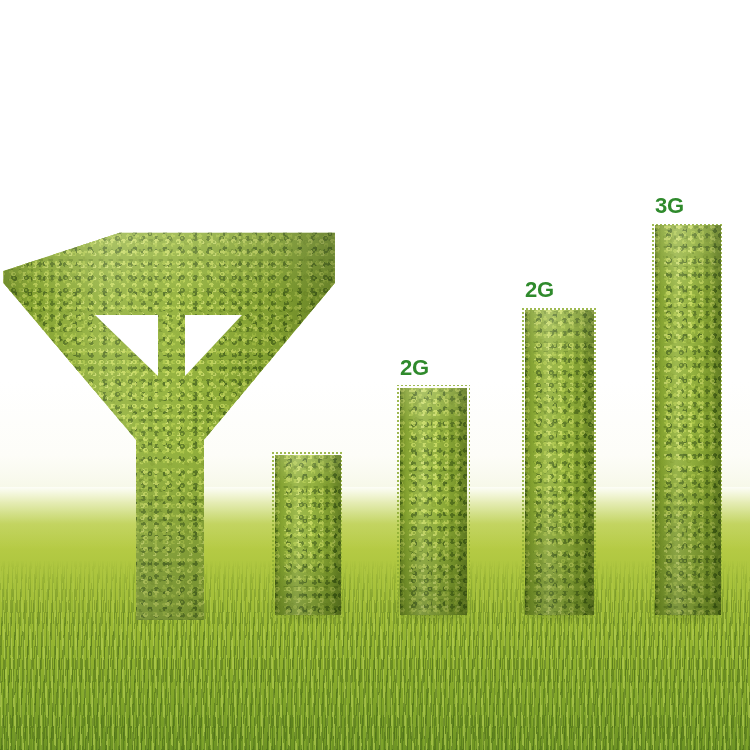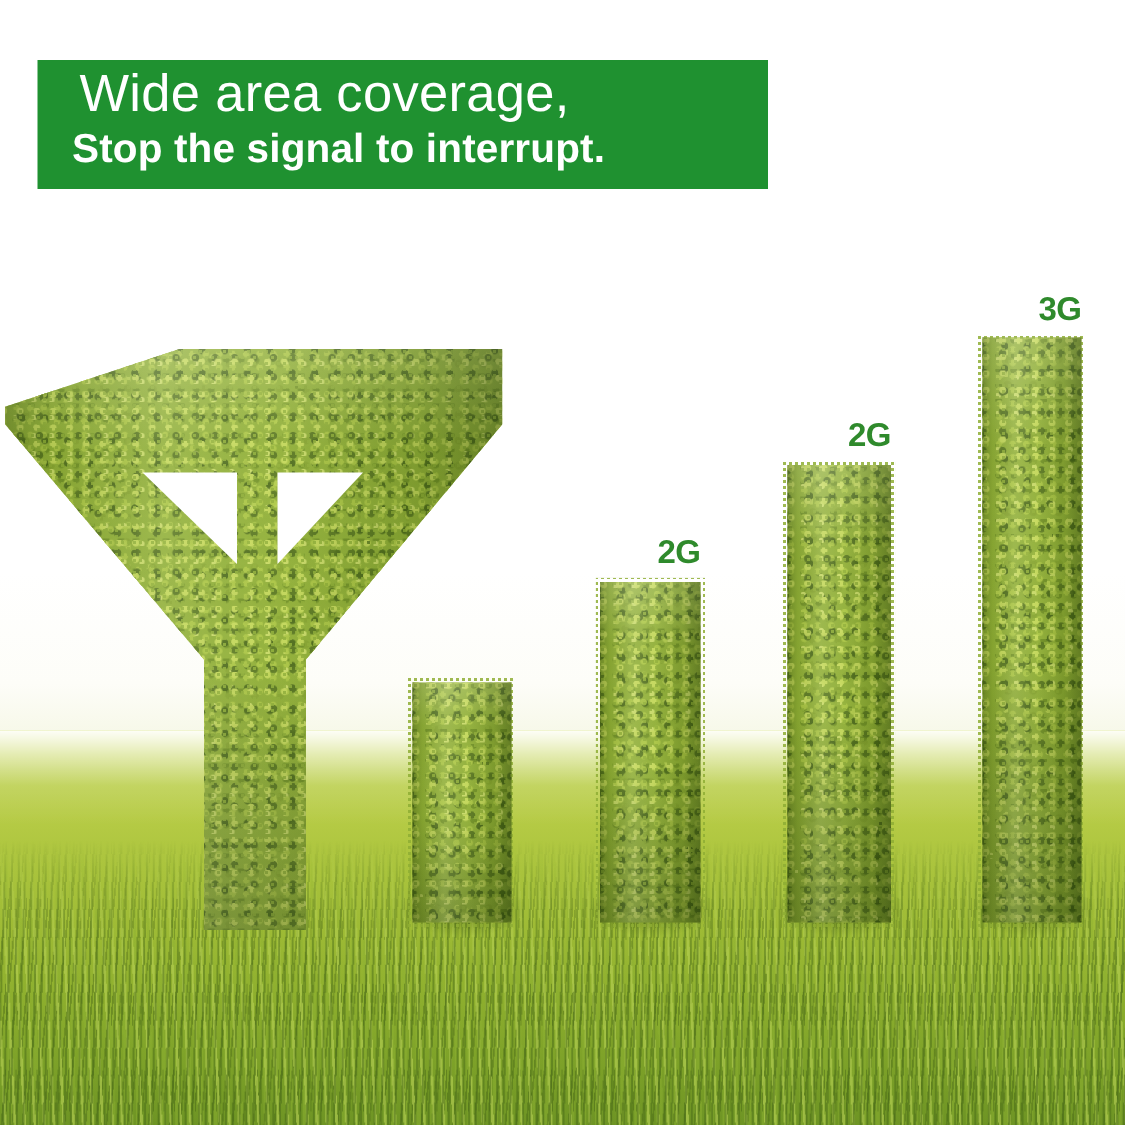--- a/index.html
+++ b/index.html
@@ -177,21 +177,21 @@
   }
 
   
   .bar-label {
     position: absolute;
     color: #2f8a2c;
     font-family: "Liberation Sans", sans-serif;
     font-weight: bold;
     font-size: 22px;
     letter-spacing: -0.3px;
-    text-align: right;
+    text-align: left;
     line-height: 1;
     white-space: nowrap;
     user-select: none;
   }
 
   
   .banner {
     position: absolute;
     left: 25px;
     top: 40px;
@@ -269,18 +269,14 @@
 
   <div class="hedge" style="left:400px;top:388px;width:67px;height:227px;"></div>
   <div class="bar-label" style="left:400px;top:357px;width:67px;">2G</div>
 
   <div class="hedge" style="left:525px;top:310px;width:69px;height:305px;"></div>
   <div class="bar-label" style="left:525px;top:279px;width:69px;">2G</div>
 
   <div class="hedge" style="left:655px;top:225px;width:66px;height:390px;"></div>
   <div class="bar-label" style="left:655px;top:195px;width:66px;">3G</div>
 
-  <div class="banner">
-    <div class="banner-line1">Wide area coverage,</div>
-    <div class="banner-line2">Stop the signal to interrupt.</div>
-  </div>
 
 </div>
 
 </body></html>

